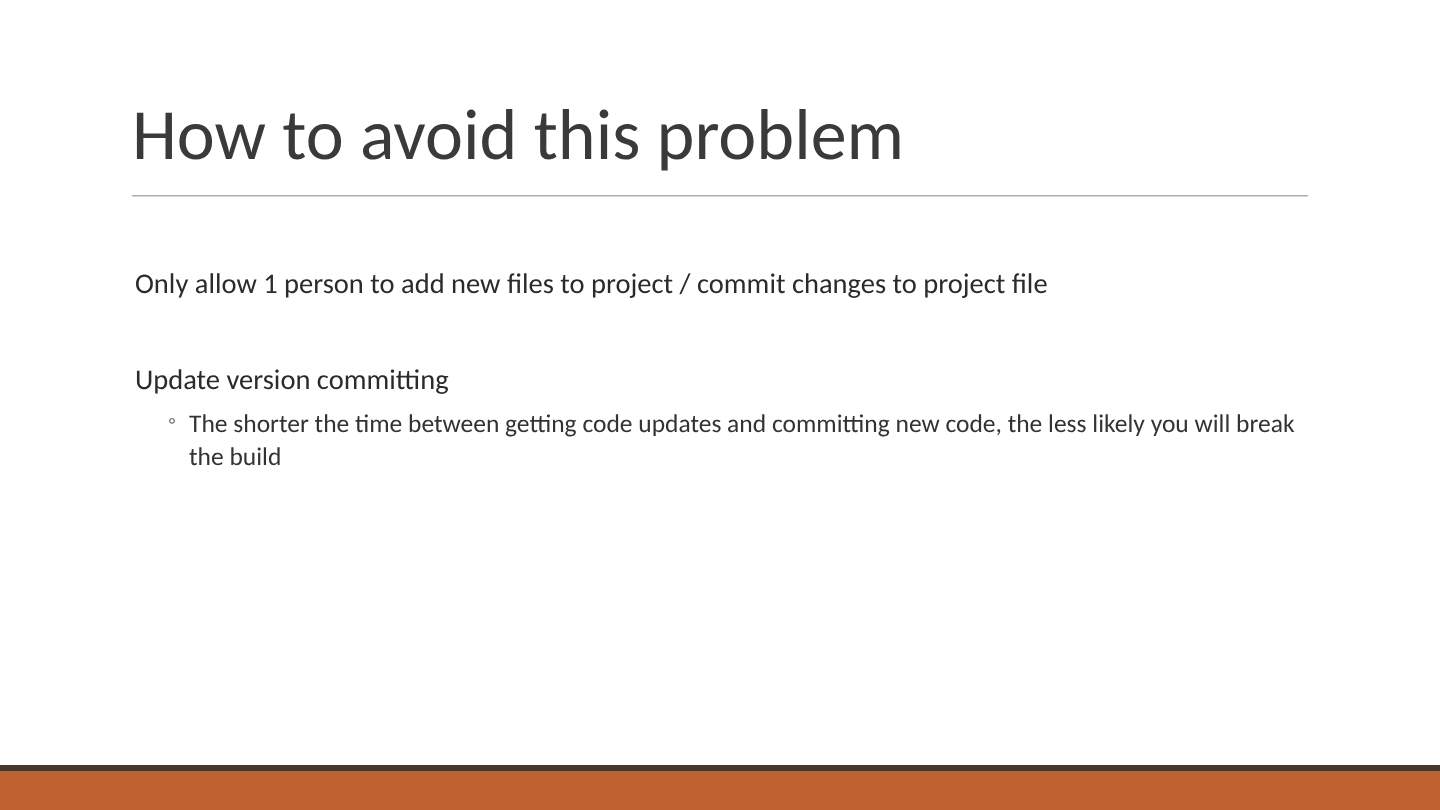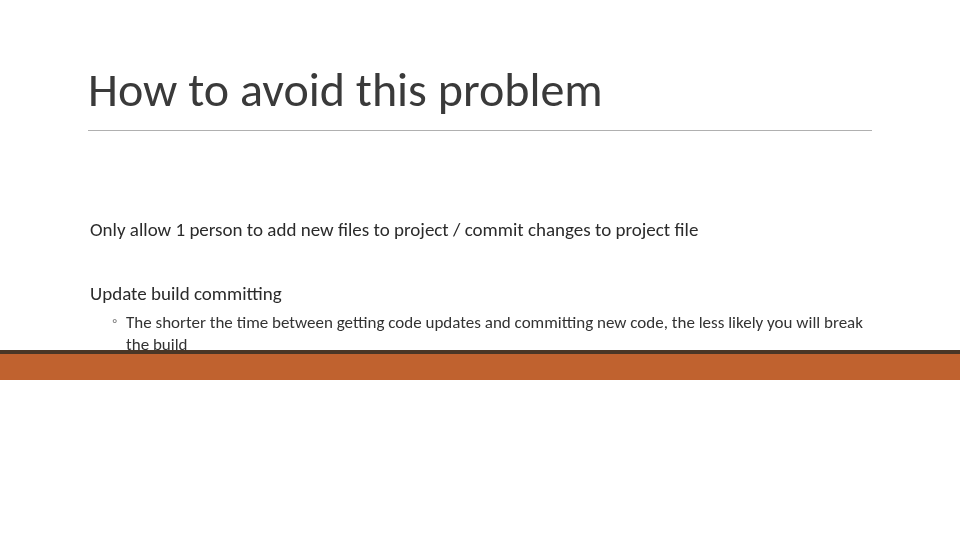--- a/index.html
+++ b/index.html
@@ -8,21 +8,21 @@
     width: 960px;
     height: 540px;
     background: #ffffff;
     font-family: "Calibri", "Segoe UI", sans-serif;
     color: #242424;
     overflow: hidden;
   }
   .slide {
     position: relative;
     width: 960px;
-    height: 380px;
+    height: 540px;
     box-sizing: border-box;
     text-decoration: underline;
   }
   .title {
     position: absolute;
     left: 88px;
     top: 60px;
     font-size: 48px;
     font-weight: 400;
     letter-spacing: 0px;
@@ -37,21 +37,20 @@
     border-top: 1px solid #b0b0b0;
   }
   .body {
     position: absolute;
     left: 90px;
     top: 178px;
     width: 790px;
     font-size: 19px;
     line-height: 1.25;
     color: #2b2b2b;
-    margin-top: 40px;
   }
   .point {
     margin-bottom: 40px;
   }
   .point-tight {
     margin-bottom: 6px;
   }
   .sub {
     margin-left: 22px;
     font-size: 17px;
@@ -92,21 +91,21 @@
 <div class="slide">
 
   <div class="title">How to avoid this problem</div>
 
   <div class="title-underline"></div>
 
   <div class="body">
 
     <div class="point">Only allow 1 person to add new files to project / commit changes to project file</div>
 
-    <div class="point point-tight">Update build committing</div>
+    <div class="point point-tight">Update version committing</div>
 
     <div class="sub">
       <span class="bullet-mark">◦</span>
       <span>The shorter the time between getting code updates and committing new code, the less likely you will break the build</span>
     </div>
 
 
   </div>
 
   <div class="footer-bar"></div>

